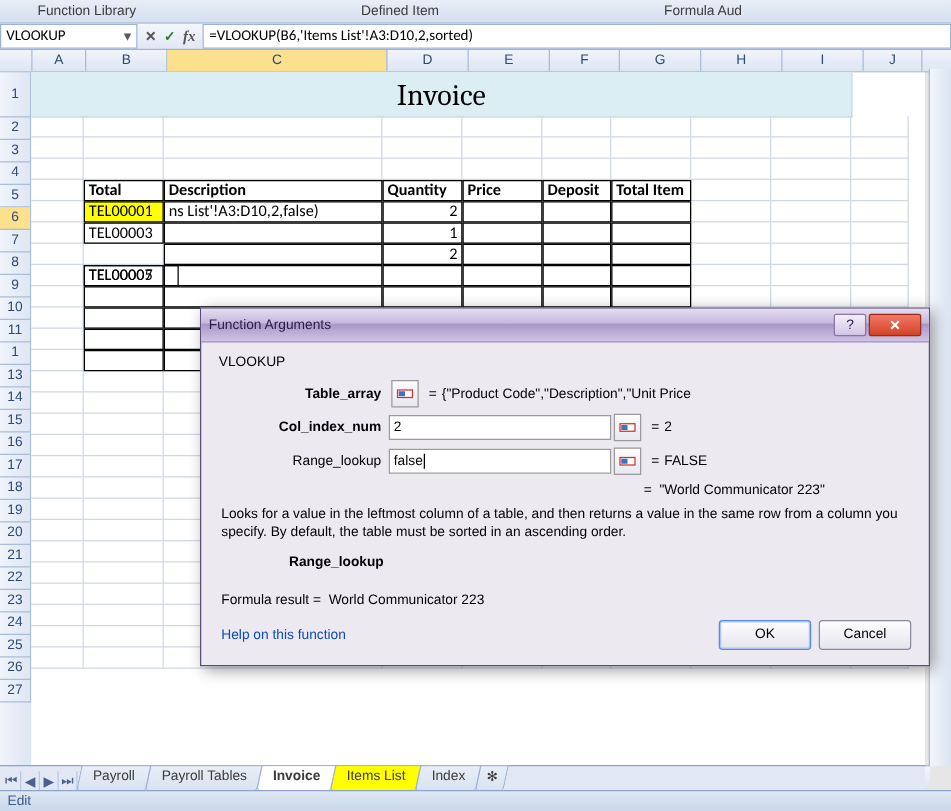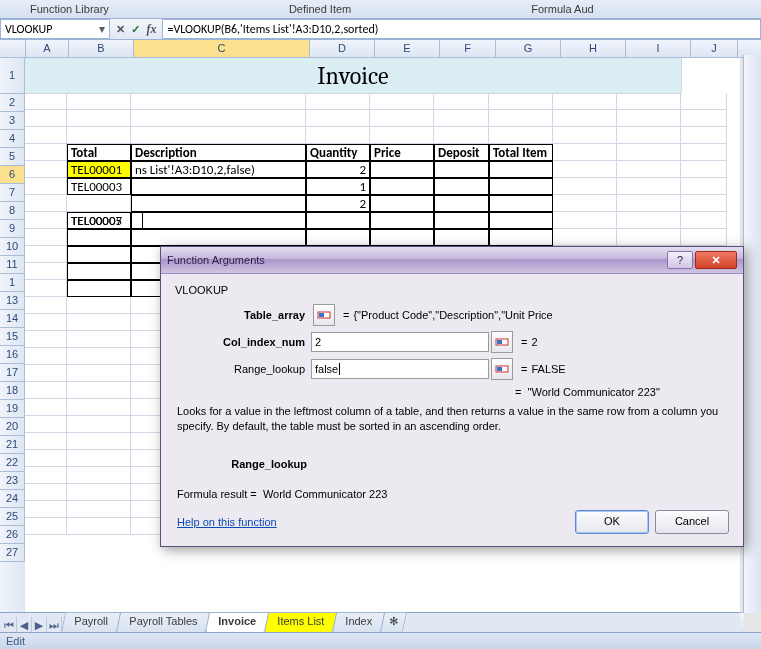--- a/index.html
+++ b/index.html
@@ -49,27 +49,27 @@
 .arg-row{display:flex;align-items:center;margin-bottom:5px}
 .arg-label{width:130px;text-align:right;padding-right:6px}
 .arg-label.bold{font-weight:bold}
 .arg-input{width:170px;height:18px;border:1px solid #9b9b9b;background:#fff;padding:0 3px;font-family:Tahoma,sans-serif;font-size:11px;display:flex;align-items:center}
 .arg-input .yl{background:#ffff00}
 .collapse-btn{width:20px;height:20px;border:1px solid #9b9b9b;margin-left:2px;background:linear-gradient(#fdfdfd,#e7e7ef);display:flex;align-items:center;justify-content:center}
 .collapse-btn svg{width:14px;height:14px}
 .arg-eq{margin-left:8px;color:#000}
 .arg-eq .res{margin-left:4px}
 .final-eq{margin:6px 0 6px 340px}
-.desc{margin:4px 2px 24px;line-height:1.35}
+.desc{margin:4px 2px 10px;line-height:1.35}
 .param-desc{display:flex;margin:0 2px 18px}
 .param-desc .pn{width:130px;text-align:right;padding-right:6px;font-weight:bold}
 .param-desc .pd{flex:1;line-height:1.35}
 .formula-result{margin:0 2px 10px}
 .dlg-footer{display:flex;align-items:center}
-.help-link{color:#0b4bb5;text-decoration:underline;margin-left:2px}
+.help-link{color:#0b4bb5;margin-left:2px}
 .dlg-footer .spacer{flex:1}
 .dlg-btn{width:72px;height:22px;border:1px solid #8a8a9e;background:linear-gradient(#fdfdfe,#e5e5ee);border-radius:3px;margin-left:6px;text-align:center;line-height:20px}
 .dlg-btn.primary{border:1px solid #5b8bd6;box-shadow:0 0 0 1px #a8c6f0 inset}
 </style>
 </head>
 <body>
 
 <div class="ribbon-bar">
   <span class="rgroup">Function Library</span>
   <span class="rgroup">Defined Item</span>

